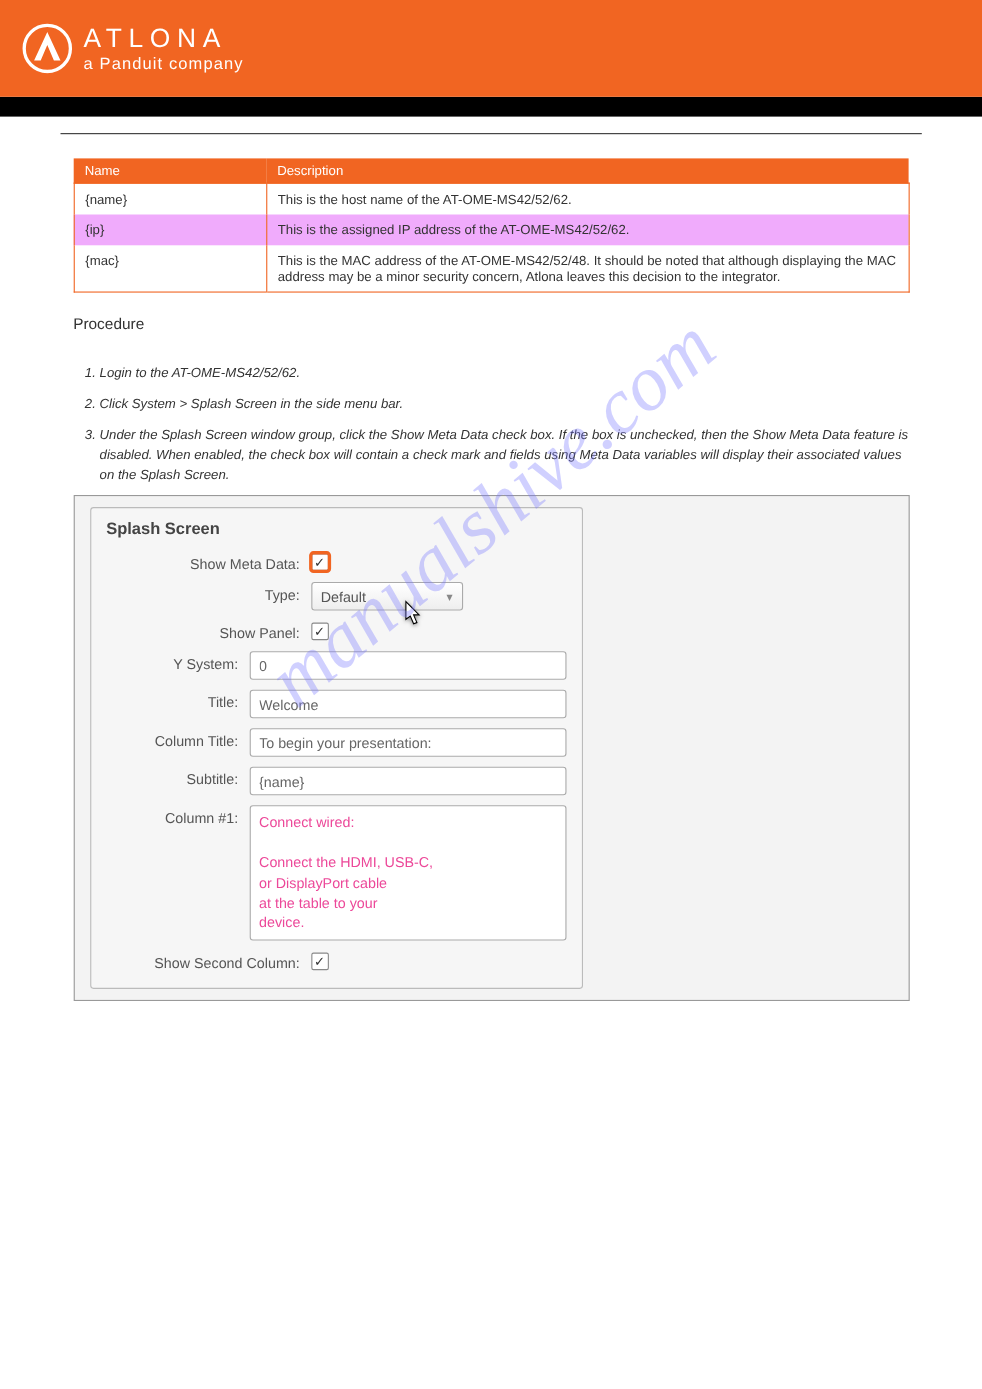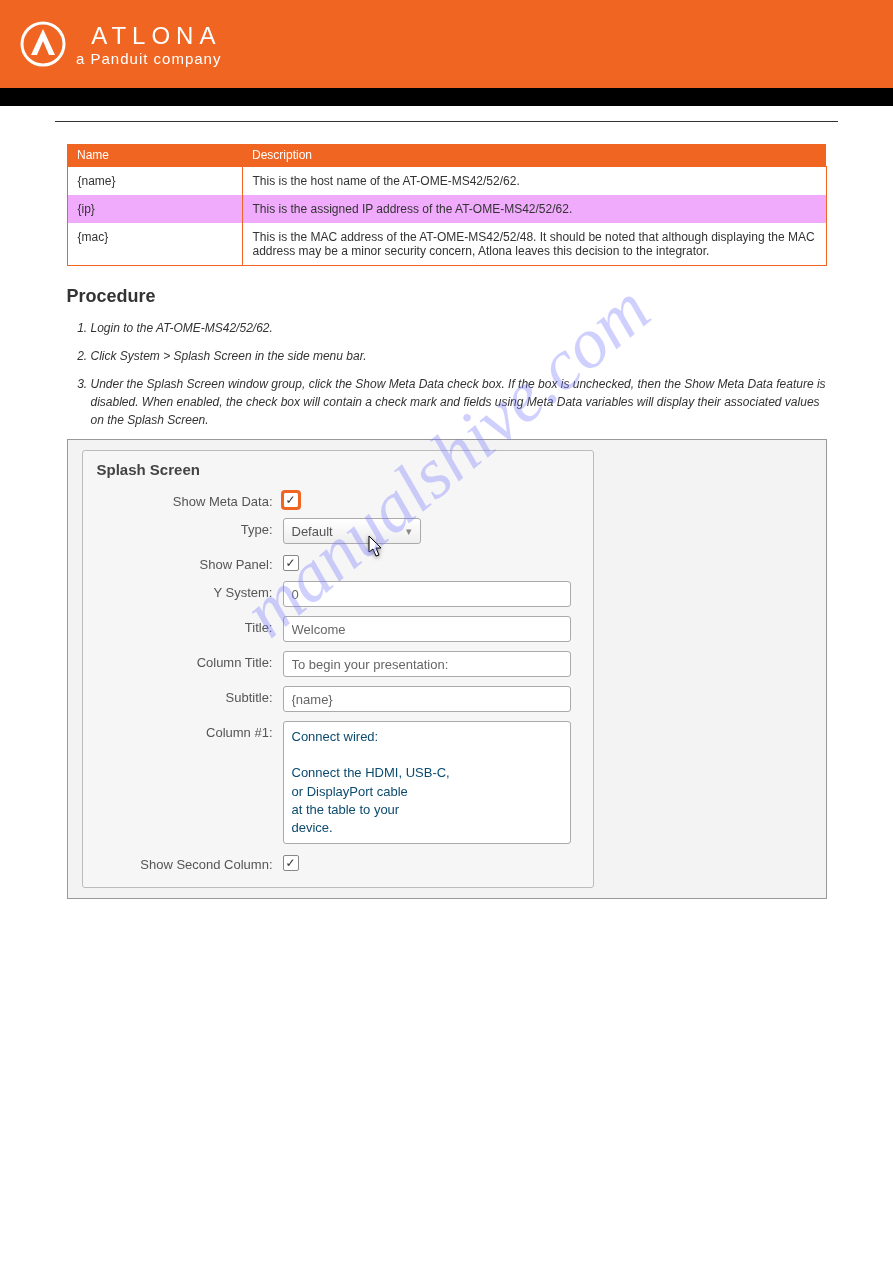--- a/index.html
+++ b/index.html
@@ -1,51 +1,51 @@
 <!DOCTYPE html>
 <html><head>
 <meta charset="utf-8">
 <style>
   * { box-sizing: border-box; margin: 0; padding: 0; }
   body { font-family: Arial, sans-serif; font-size: 13px; color: #333; background: #fff; width: 893px; }
   
   .header { background: #f16522; height: 88px; position: relative; padding-left: 20px; display: flex; align-items: center; }
-  .logo { display: flex; align-items: center; gap: 10px; text-align: right; }
+  .logo { display: flex; align-items: center; gap: 10px; }
   .logo-mark { width: 46px; height: 46px; }
   .logo-text { color: #fff; }
   .logo-brand { font-size: 24px; letter-spacing: 6px; font-weight: 300; }
   .logo-sub { font-size: 15px; letter-spacing: 1px; }
   .black-bar { background: #000; height: 18px; }
   
   .content { padding: 15px 55px 30px 55px; }
   
   .hr { border: none; border-top: 1px solid #333; margin-bottom: 22px; }
   
   .ref-table { width: 760px; margin: 0 auto 20px auto; border-collapse: collapse; }
   .ref-table th { background: #f16522; color: #fff; font-weight: normal; text-align: left; padding: 4px 10px; font-size: 12px; }
   .ref-table td { padding: 7px 10px; font-size: 12px; vertical-align: top; }
   .ref-table .row-alt { background: #f0abfc; }
   .ref-table td:first-child { width: 175px; font-weight: normal; border-right: 1px solid #f16522; }
   .ref-table tbody { border: 1px solid #f16522; }
   
   .proc-section { width: 760px; margin: 0 auto; }
-  .proc-heading { font-size: 18px; font-weight: bold; margin: 8px 0 12px 0; }
+  .proc-heading { font-size: 14px; font-weight: normal; margin: 8px 0 28px 0; }
   ol { padding-left: 24px; }
   ol li { margin-bottom: 10px; font-size: 12px; line-height: 1.5; font-style: italic; }
   
   .screenshot { width: 760px; margin: 8px auto 0 auto; border: 1px solid #999; background: #f3f3f3; padding: 10px 14px; position: relative; overflow: hidden; }
-  .fieldset { border: 1px solid #bbb; border-radius: 3px; padding: 10px 14px 6px 14px; background: #f6f6f6; width: 512px; }
+  .fieldset { border: 1px solid #bbb; border-radius: 3px; padding: 10px 14px 6px 14px; background: #f6f6f6; width: 448px; }
   .fieldset-title { font-weight: bold; font-size: 15px; margin-bottom: 12px; color: #444; }
   .form-row { display: flex; margin-bottom: 9px; align-items: flex-start; }
   .form-label { width: 186px; text-align: right; padding-right: 10px; font-size: 13px; color: #555; padding-top: 4px; }
   .form-control { flex: 1; }
   .select { display: inline-flex; align-items: center; border: 1px solid #aaa; border-radius: 3px; background: linear-gradient(#fff,#eee); height: 26px; width: 138px; padding: 0 8px; font-size: 13px; color: #555; justify-content: space-between; }
   .chev { color: #888; font-size: 11px; }
   .text-input { border: 1px solid #aaa; border-radius: 3px; background: #fff; height: 26px; width: 288px; padding: 0 8px; font-size: 13px; color: #666; }
-  .textarea { border: 1px solid #aaa; border-radius: 3px; background: #fff; width: 288px; padding: 6px 8px; font-size: 13px; color: #0c4a6e; line-height: 1.4; white-space: pre-line; min-height: 118px; }
+  .textarea { border: 1px solid #aaa; border-radius: 3px; background: #fff; width: 288px; padding: 6px 8px; font-size: 13px; color: #ec4899; line-height: 1.4; white-space: pre-line; min-height: 118px; }
   .checkbox { width: 16px; height: 16px; border: 1px solid #888; border-radius: 2px; background: #fff; display: inline-flex; align-items: center; justify-content: center; font-size: 12px; color: #333; margin-top: 2px; }
   .checkbox.checked::after { content: "✓"; }
   .checkbox.hl { outline: 3px solid #f16522; outline-offset: -1px; }
   .cursor { position: absolute; left: 294px; top: 94px; pointer-events: none; }
   .cursor svg { filter: drop-shadow(0 1px 2px rgba(0,0,0,0.5)); }
   
   .watermark { position: absolute; left: 50%; top: 50%; transform: translate(-50%,-55%) rotate(-40deg); font-size: 72px; color: rgba(120,120,255,0.35); font-style: italic; font-family: Georgia, serif; pointer-events: none; z-index: 50; }
   .page-wrap { position: relative; }
 </style>
 </head>

